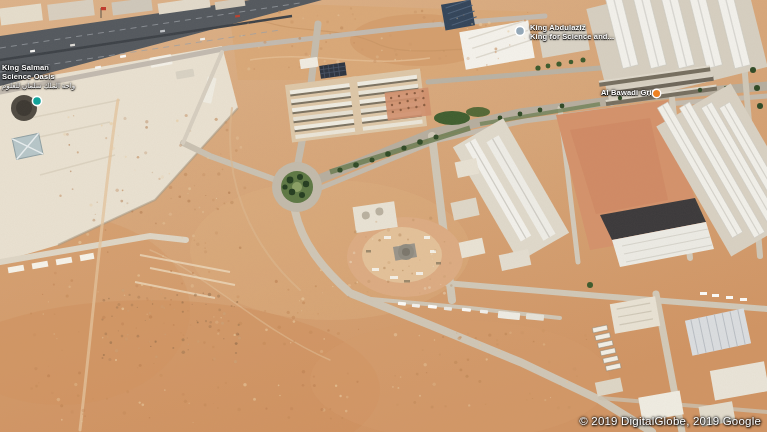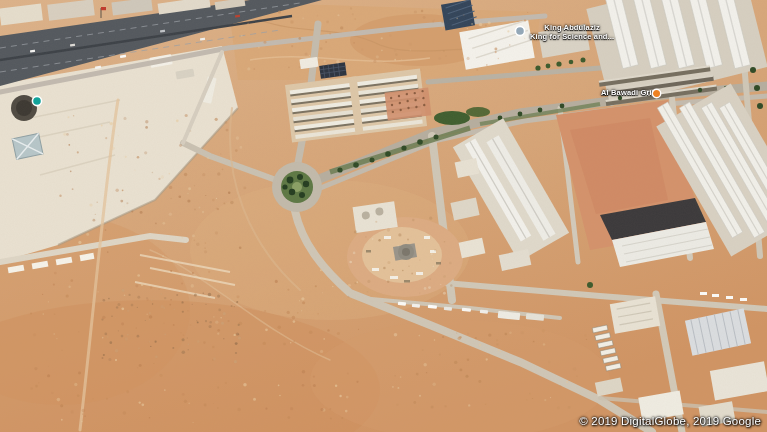--- a/index.html
+++ b/index.html
@@ -880,32 +880,37 @@
         <circle cx="469.2" cy="405.4" r="1.17" fill="#e5c69c" opacity="0.50"></circle>
         <circle cx="505.8" cy="334.0" r="1.26" fill="#bb8453" opacity="0.53"></circle>
         <circle cx="569.1" cy="407.4" r="1.43" fill="#c89260" opacity="0.54"></circle>
         <circle cx="434.5" cy="340.0" r="0.78" fill="#e5c69c" opacity="0.62"></circle>
         <circle cx="432.1" cy="407.1" r="1.52" fill="#bb8453" opacity="0.37"></circle>
       </g>
 
   <rect x="0" y="0" width="767" height="432" filter="url(#grain)" fill="none" opacity="0.12"></rect>
 </svg>
 
+  <div class="label" style="left:2px;top:63px;">
+    <span>King Salman</span>
+    <span>Science Oasis</span>
+    <span class="ar" dir="auto">واحة الملك سلمان للعلوم</span>
+  </div>
   <div class="marker" style="left:31px;top:95px;">
     <svg width="12" height="12">
         <circle cx="6" cy="6" r="4.6" stroke="#ffffff" stroke-width="1.6" fill="#13a39a"></circle>
       </svg>
   </div>
 
   <div class="marker" style="left:514px;top:25px;">
     <svg width="12" height="12">
         <circle cx="6" cy="6" r="4.6" stroke="#ffffff" stroke-width="1.6" fill="#93a7b7"></circle>
       </svg>
   </div>
-  <div class="label" style="left:530px;top:23px;text-align:center;">
+  <div class="label" style="left:530px;top:23px;">
     <span>King Abdulaziz</span>
     <span>King for Science and...</span>
   </div>
 
   <div class="label" style="left:601px;top:88px;">
     <span>Al Bawadi Grill</span>
   </div>
   <div class="marker" style="left:651px;top:88px;">
     <svg width="11" height="11">
         <circle cx="5.5" cy="5.5" r="4.2" stroke="#ffffff" stroke-width="1.4" fill="#ee8121"></circle>

